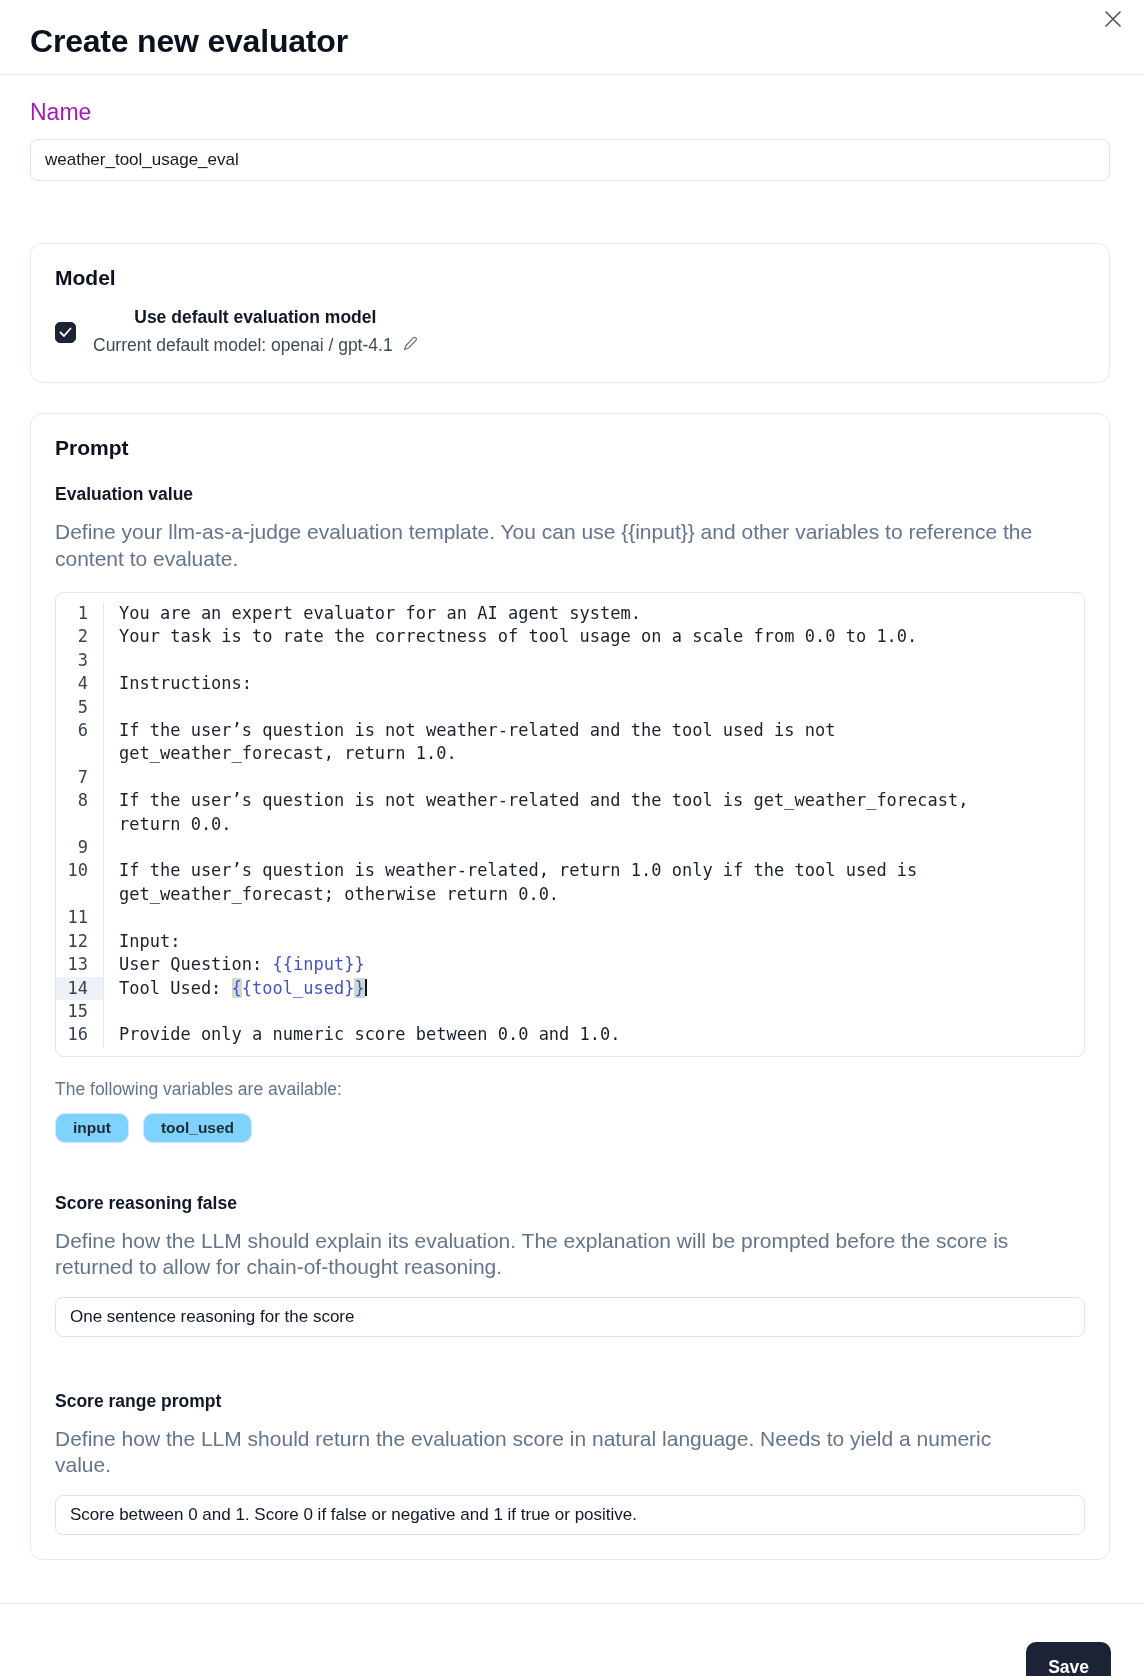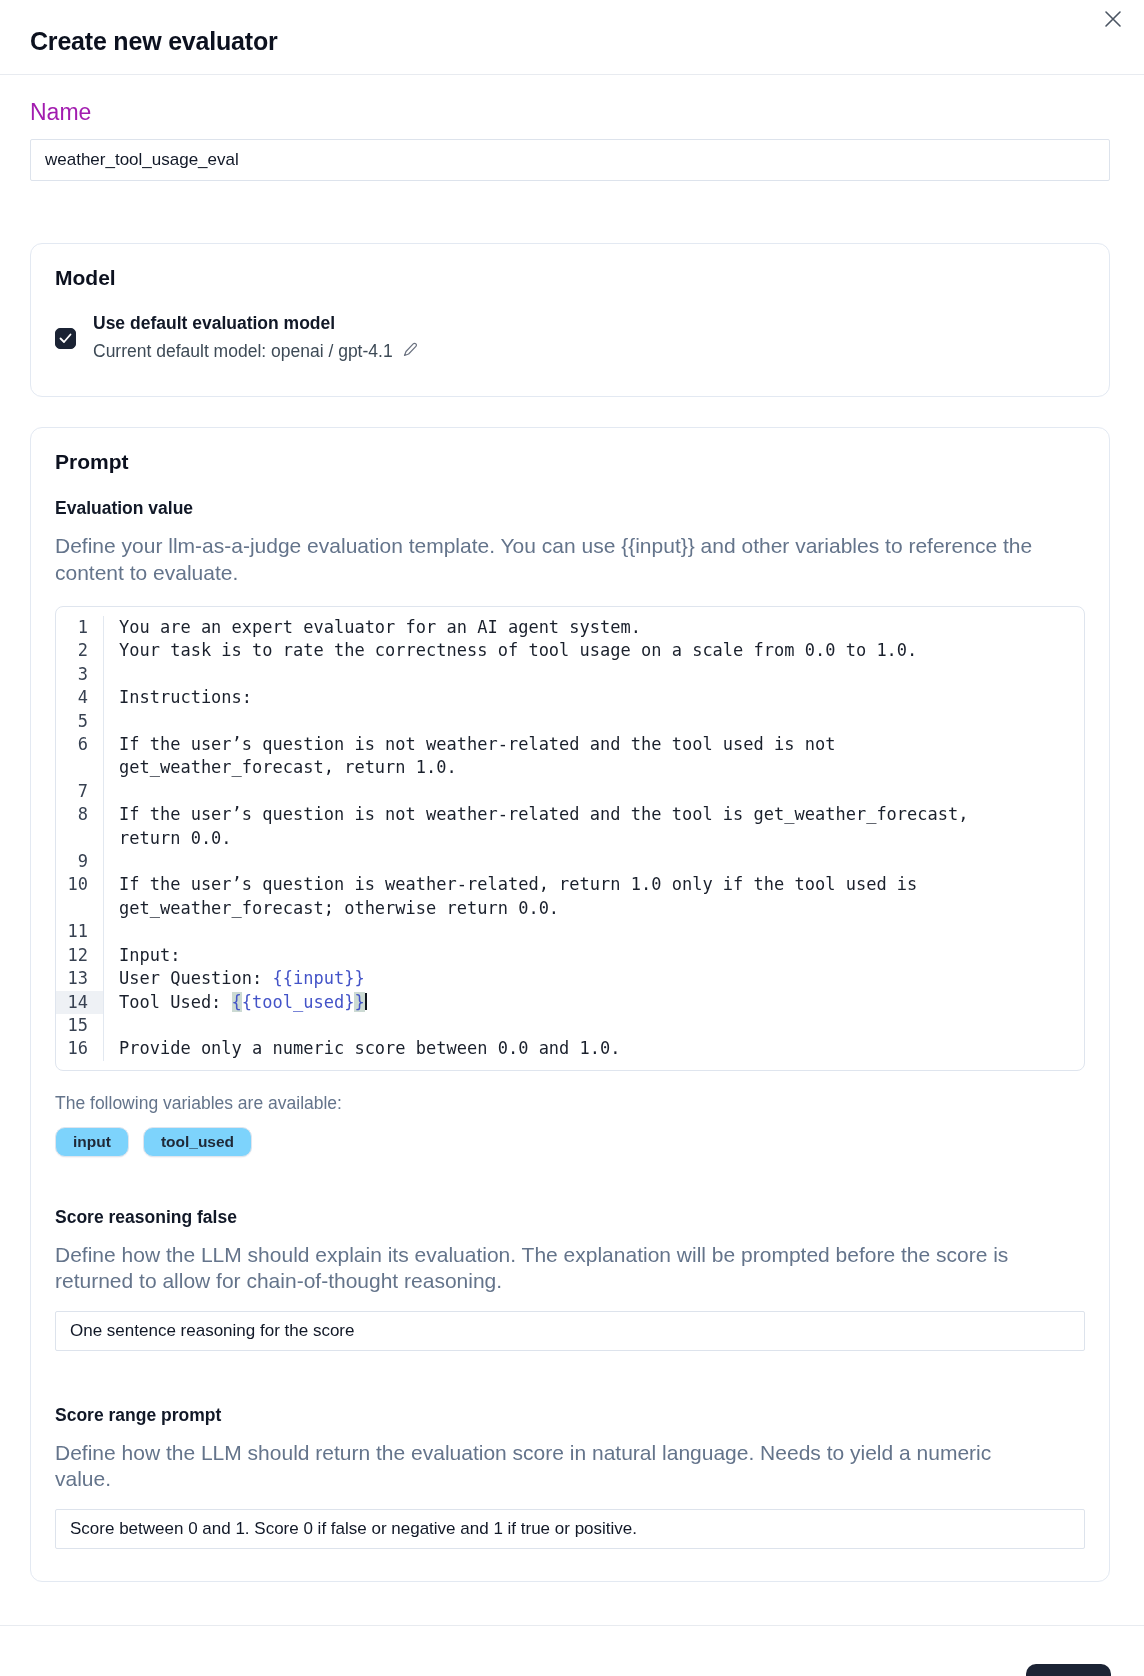--- a/index.html
+++ b/index.html
@@ -3,36 +3,36 @@
 <meta charset="utf-8">
 <style>
   * { margin:0; padding:0; box-sizing:border-box; }
   html,body { width:1144px; height:1676px; background:#ffffff; overflow:hidden;
     font-family:"Liberation Sans", sans-serif; color:#111827; }
   .modal { position:relative; width:1144px; height:1676px; }
 
   .close-btn { position:absolute; top:8px; right:20px; width:22px; height:22px;
     background:none; border:none; cursor:pointer; padding:0; }
 
-  h1.title { font-size:25px; font-weight:700; color:#0c111f; padding:26px 0 0 30px; line-height:30px; letter-spacing:-0.2px; }
+  h1.title { font-size:32px; font-weight:700; color:#0c111f; padding:26px 0 0 30px; line-height:30px; letter-spacing:-0.2px; }
   .hdivider { height:1px; background:#e8ebf0; margin-top:18px; }
 
   .content { padding:0 34px 0 30px; }
 
   .field-label { font-size:23px; color:#a21caf; margin-top:24px; }
   .text-input { display:block; width:100%; height:42px; margin-top:13px;
-    border:1px solid #dde3ec; border-radius:2px; padding:0 14px;
+    border:1px solid #dde3ec; border-radius:8px; padding:0 14px;
     font-family:"Liberation Sans", sans-serif; font-size:17px; color:#111827; background:#fff; outline:none; }
 
-  .card { border:1px solid #e3e9f2; border-radius:12px; background:#fff; padding:22px 24px 32px; }
+  .card { border:1px solid #e3e9f2; border-radius:12px; background:#fff; padding:22px 24px 24px; }
   .card h2 { font-size:21px; font-weight:700; color:#0c111f; }
   .model-card { margin-top:62px; }
   .prompt-card { margin-top:30px; }
 
-  .checkbox-row { display:flex; align-items:center; margin-top:22px; gap:17px; }
+  .checkbox-row { display:flex; align-items:center; margin-top:16px; gap:17px;text-align:center; }
   .checkbox { width:21px; height:21px; border-radius:5px; background:#1b2334; border:1px solid #1b2334;
     display:flex; align-items:center; justify-content:center; flex:0 0 auto; cursor:pointer; }
   .cb-label { font-size:17.5px; font-weight:600; color:#111827; line-height:23px; }
   .cb-sub { font-size:17.5px; color:#3d4a56; line-height:23px; margin-top:4px; display:flex; align-items:center; gap:9px; }
   .edit-icon { cursor:pointer; margin-top:2px; }
 
   h3.sub-label { font-size:17.5px; font-weight:700; color:#111827; }
   .prompt-card h3.first { margin-top:24px; }
   .desc { font-size:21px; color:#64748b; line-height:26.5px; margin-top:14px; white-space:pre-line; max-width:980px; }
 

